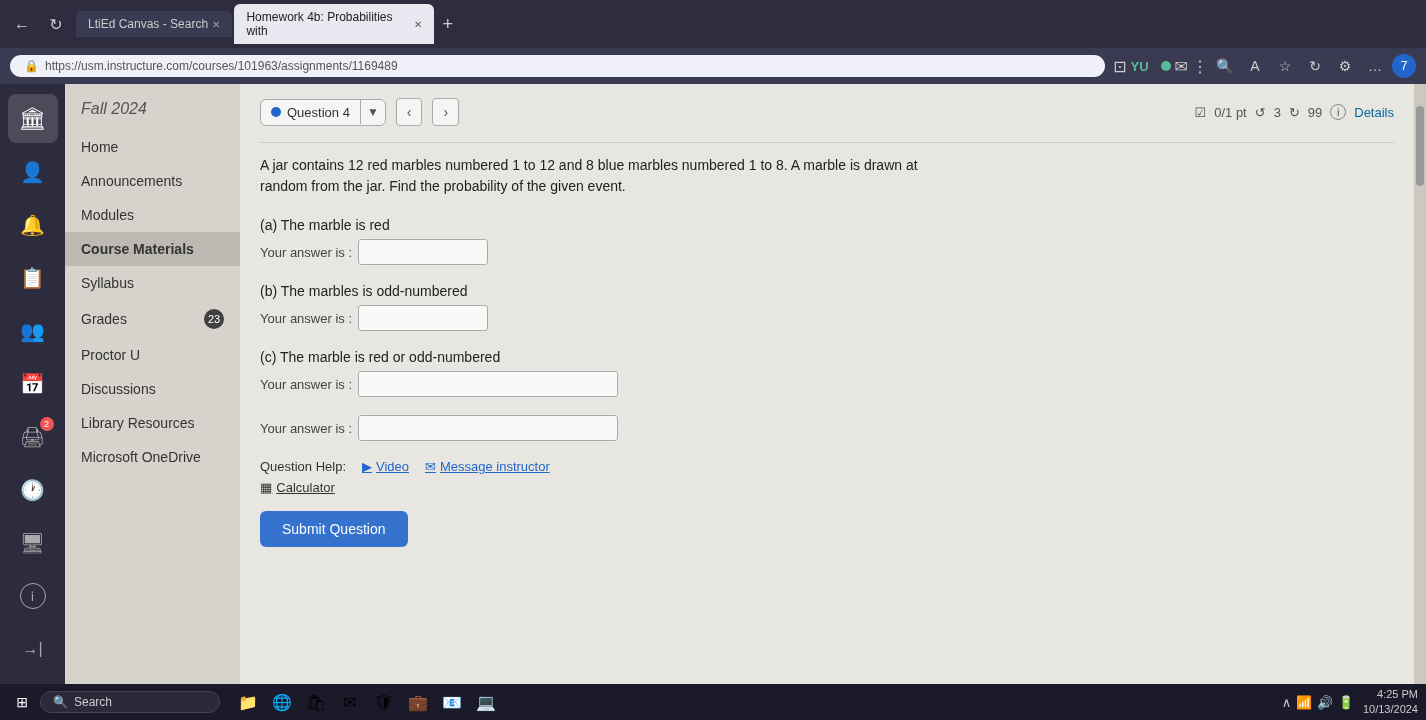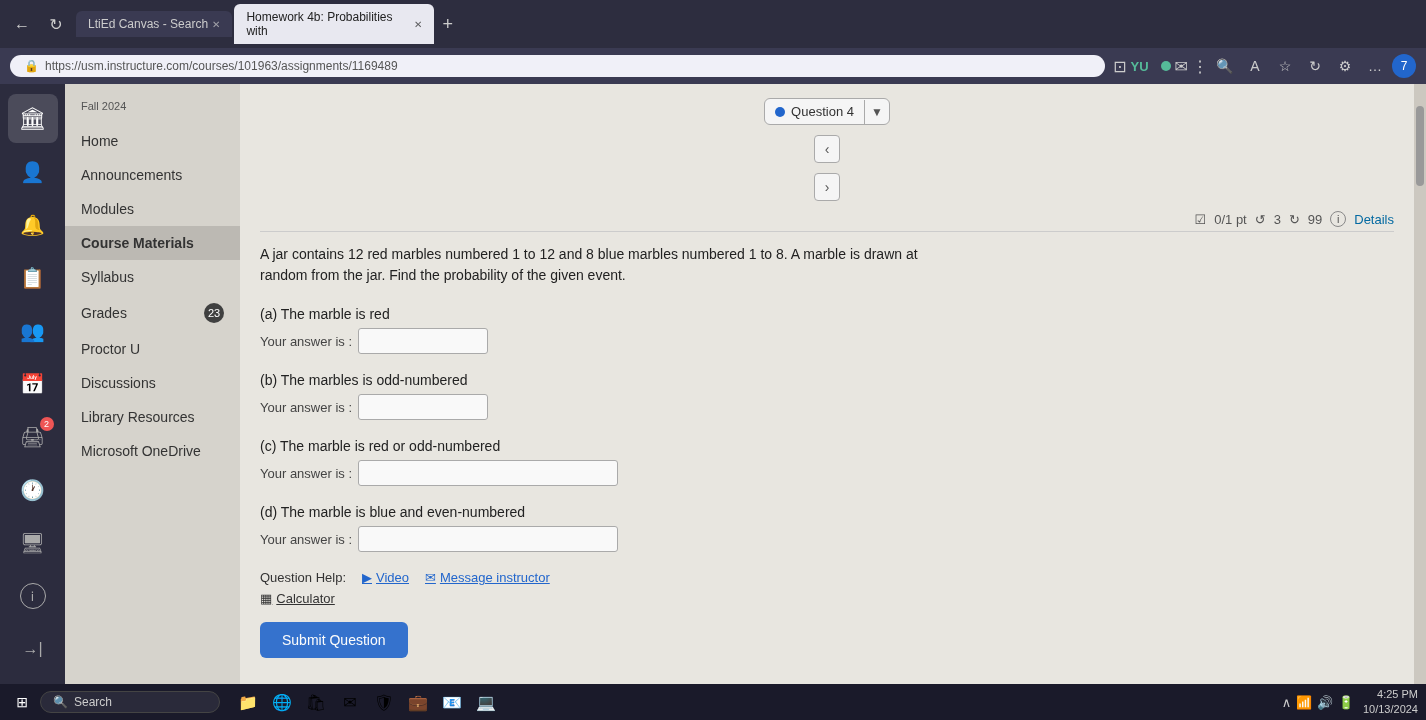--- a/index.html
+++ b/index.html
@@ -108,23 +108,24 @@
 
     
     .nav-sidebar {
       width: 175px;
       background: #d6d3cc;
       padding: 10px 0;
       display: flex;
       flex-direction: column;
     }
     .nav-semester {
-      font-size: 11px;
+      font-size: 16px;
       color: #555;
       padding: 6px 16px 12px;
+      font-style: italic;
     }
     .nav-item {
       padding: 9px 16px;
       font-size: 14px;
       color: #333;
       cursor: pointer;
       display: flex;
       align-items: center;
       gap: 6px;
       border-radius: 0;
@@ -148,23 +149,22 @@
       padding: 14px 20px;
       position: relative;
     }
 
     
     .toolbar-row {
       display: flex;
       align-items: center;
       gap: 10px;
       margin-bottom: 12px;
-      padding-bottom: 4px;
+      padding-bottom: 16px;
       border-bottom: 1px solid #ccc;
-      flex-direction: column;
     }
     .question-selector {
       display: flex;
       align-items: center;
       background: #f5f5f5;
       border: 1px solid #aaa;
       border-radius: 6px;
       overflow: hidden;
     }
     .question-label {
@@ -516,21 +516,20 @@
       <div class="question-part">
         <div class="part-label">(c) The marble is red or odd-numbered</div>
         <div class="answer-row">
           <span>Your answer is :</span>
           <input type="text" class="answer-input answer-input-wide" style="">
         </div>
       </div>
 
       
       <div class="question-part">
-        <div class="part-label">(d) The marble is blue and even-numbered</div>
         <div class="answer-row">
           <span>Your answer is :</span>
           <input type="text" class="answer-input answer-input-wide" style="">
         </div>
       </div>
 
       
       <div class="question-help">
         <div class="question-help-row">
           <span>Question Help:</span>

